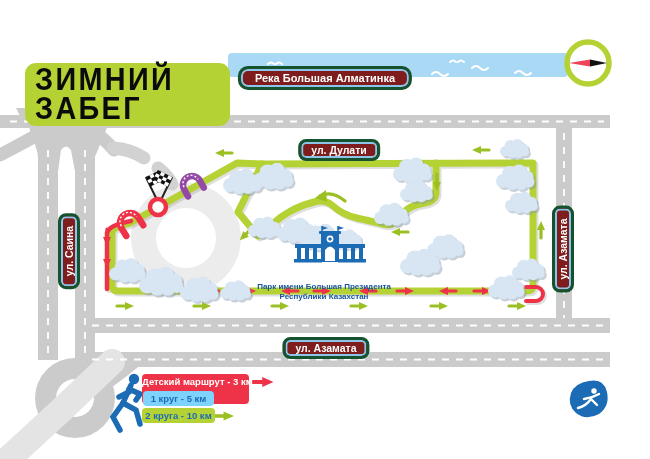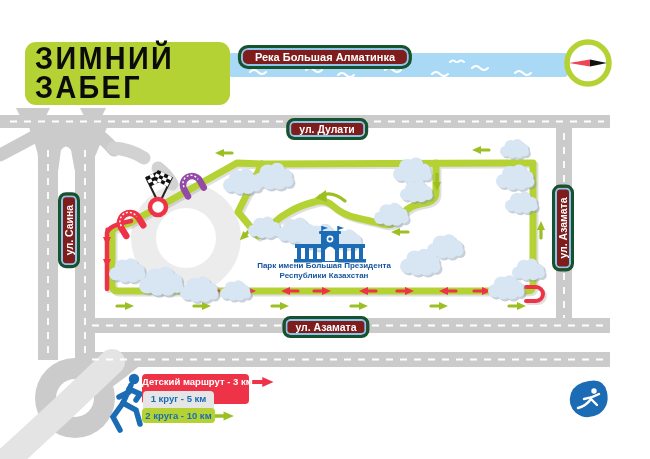--- a/index.html
+++ b/index.html
@@ -1,19 +1,19 @@
 <!DOCTYPE html>
 <html><head>
 <meta charset="utf-8">
 <style>
   html,body{margin:0;padding:0;background:#fff;}
   #stage{position:relative;width:650px;height:459px;background:#ffffff;overflow:hidden;
          font-family:"Liberation Sans",sans-serif;}
   #bg{position:absolute;left:0;top:0;}
-  .overlay{position:absolute;z-index:5;}
+  .overlay{position:absolute;z-index:5;margin-top:21px;}
   
   .title-box{left:25px;top:42px;width:205px;height:63px;background:#b5d234;border-radius:11px;}
   .title-text{position:absolute;left:10px;top:2px;color:#0b0b0b;font-weight:bold;
               font-size:31px;line-height:29px;letter-spacing:2.5px;transform:scaleX(.93);
               transform-origin:left top;white-space:nowrap;}
   
   .badge{background:#7f1d1d;color:#fff;font-weight:bold;font-size:10.5px;
          padding:2px 10px;border-radius:8px;border:3px solid #14532d;
          box-shadow:inset 0 0 0 2px #8ec4ea;white-space:nowrap;z-index:6;}
   .badge.h{transform:translate(-50%,-50%);}
@@ -21,21 +21,21 @@
            padding:10px 2px;}
   .badge.river{font-size:11px;padding:3px 14px;border-radius:10px;}
   
   .park-label{left:234px;top:261px;width:180px;text-align:center;color:#16549e;
               font-size:8px;font-weight:bold;line-height:10px;}
   
   .lg{position:absolute;border-radius:4px;font-weight:bold;text-align:center;
       white-space:nowrap;z-index:6;}
   .lg.red{left:142px;top:374px;width:107px;height:30px;background:#ee3348;color:#fff;
           font-size:9.5px;line-height:15px;}
-  .lg.g1{left:143px;top:391px;width:71px;height:32px;background:#e5e5e5;color:#1c6cb5;
+  .lg.g1{left:143px;top:391px;width:71px;height:15px;background:#7dd3fc;color:#1c6cb5;
          font-size:9.5px;line-height:15px;}
   .lg.g2{left:142px;top:408px;width:73px;height:15px;background:#b5d234;color:#1c6cb5;
          font-size:9.5px;line-height:15px;}
   
   .logo-text{left:516px;top:402px;color:#1c6cb5;font-weight:bold;font-style:italic;
              font-size:11.5px;line-height:11px;letter-spacing:.2px;}
   .clouds{filter:drop-shadow(2px 2px 0 rgba(130,150,170,.45));}
   .routes{filter:drop-shadow(2px 2.5px 0 rgba(110,110,110,.22));}
 </style>
 </head>
@@ -306,21 +306,21 @@
 
 <div class="overlay title-box">
   <div class="title-text">
     <div>ЗИМНИЙ</div>
     <div>ЗАБЕГ</div>
   </div>
 </div>
 
 <div class="overlay badge river h" style="left:325px;top:57px;">Река Большая Алматинка</div>
 
-<div class="overlay badge h" style="left:327px;top:129px;text-align:center;">ул. Дулати</div>
+<div class="overlay badge h" style="left:339px;top:129px;text-align:center;">ул. Дулати</div>
 
 <div class="overlay badge v" style="left:69px;top:230px;">ул. Саина</div>
 
 <div class="overlay badge v" style="left:563px;top:228px;">ул. Азамата</div>
 
 <div class="overlay badge h" style="left:326px;top:327px;">ул. Азамата</div>
 
 <div class="overlay park-label">
   <div>Парк имени Большая Президента</div>
   <div>Республики Казахстан</div>

